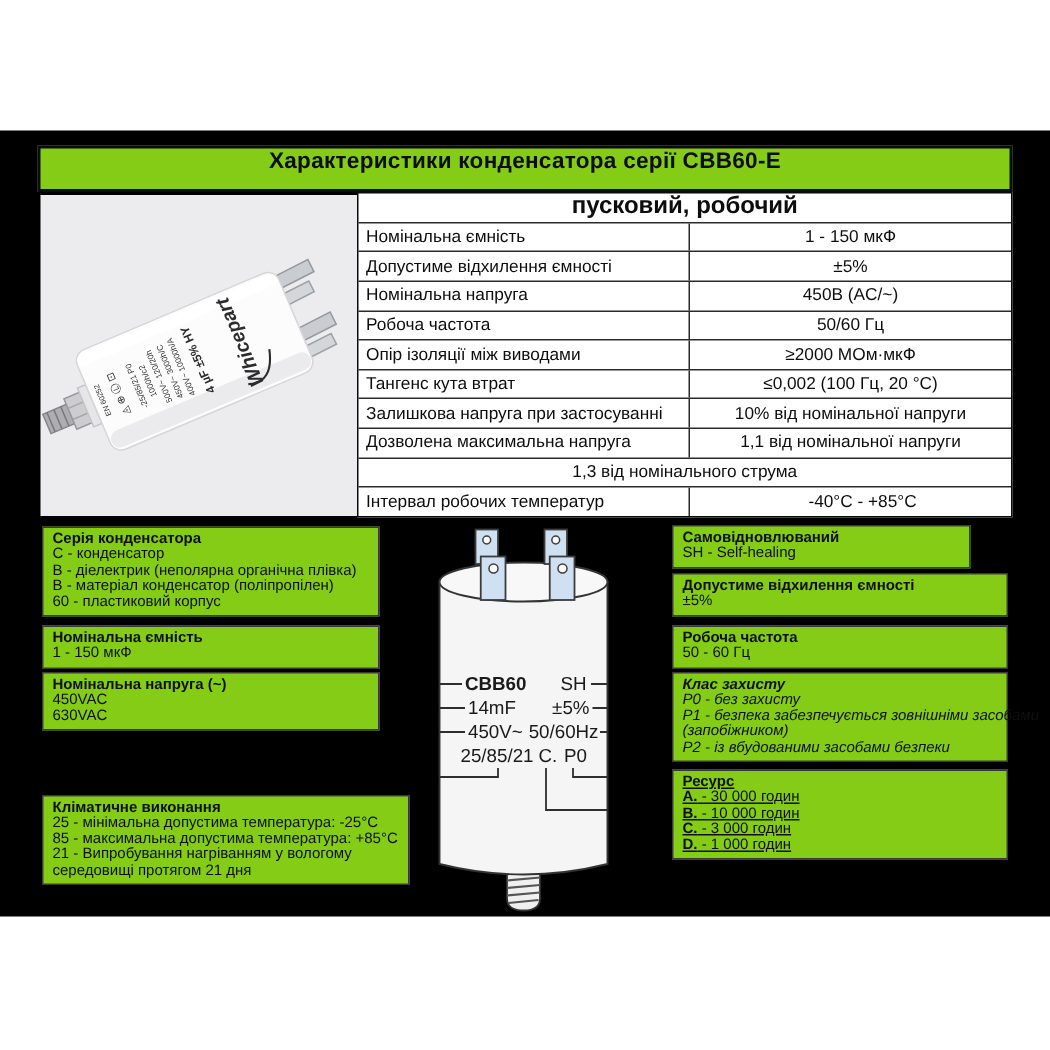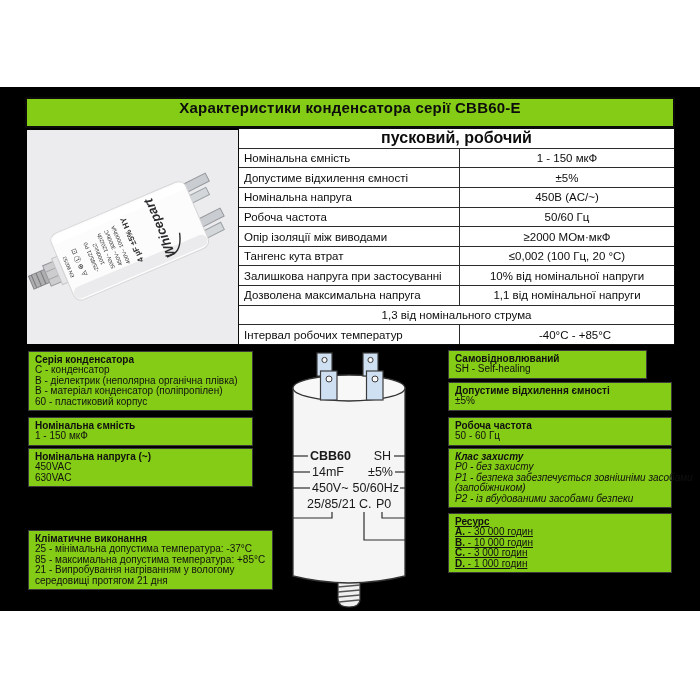--- a/index.html
+++ b/index.html
@@ -143,21 +143,21 @@
     <div class="hdr">Номінальна ємність</div>
     <div class="ln">1 - 150 мкФ</div>
   </div>
   <div class="box boxL3">
     <div class="hdr">Номінальна напруга (~)</div>
     <div class="ln">450VAC</div>
     <div class="ln">630VAC</div>
   </div>
   <div class="box boxL4">
     <div class="hdr">Кліматичне виконання</div>
-    <div class="ln">25 - мінімальна допустима температура: -37°C</div>
+    <div class="ln">25 - мінімальна допустима температура: -25°C</div>
     <div class="ln">85 - максимальна допустима температура: +85°C</div>
     <div class="ln">21 - Випробування нагріванням у вологому</div>
     <div class="ln">середовищі протягом 21 дня</div>
   </div>
 
   <div class="box boxR1">
     <div class="hdr">Самовідновлюваний</div>
     <div class="ln">SH - Self-healing</div>
   </div>
   <div class="box boxR2">

